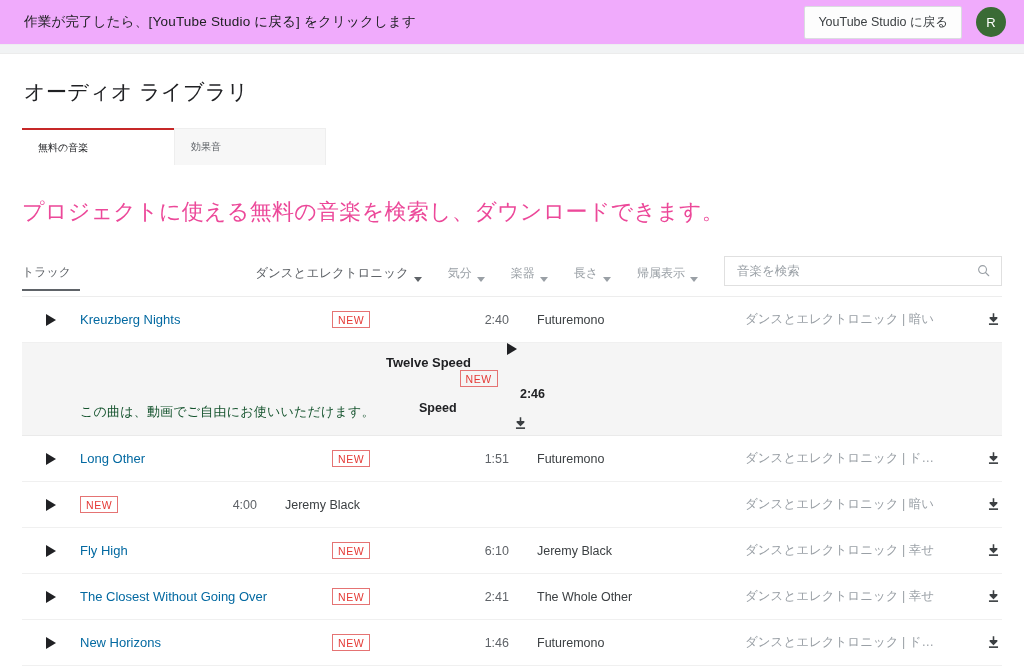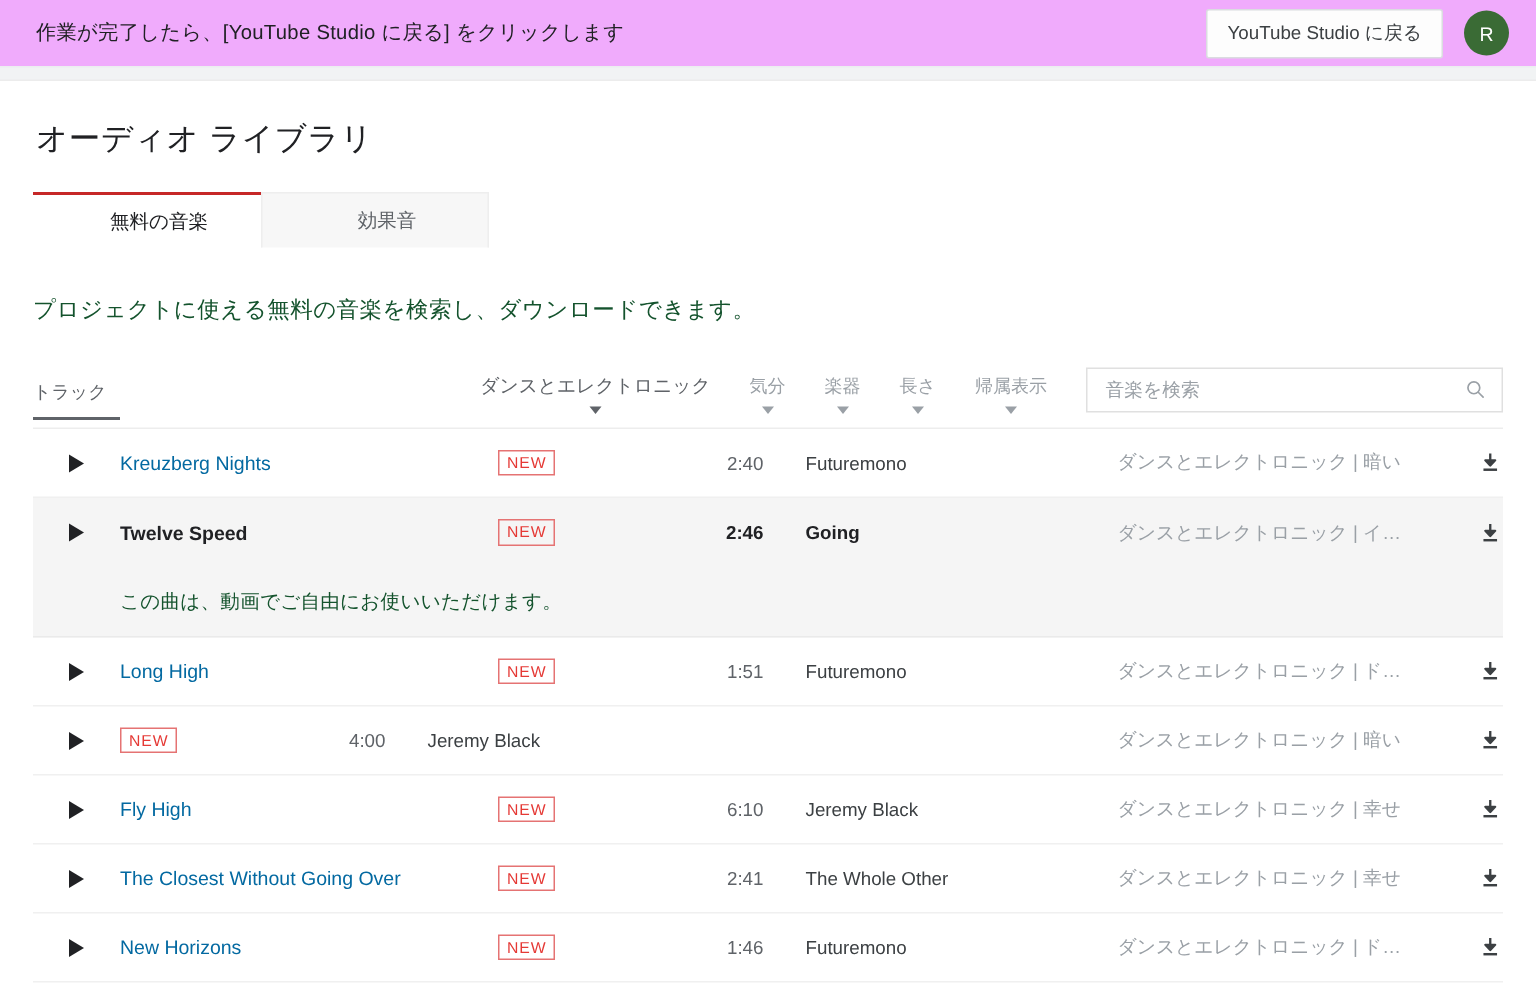--- a/index.html
+++ b/index.html
@@ -72,40 +72,39 @@
     display: flex;
     margin: 22px 0 0 22px;
     align-items: flex-end;
   }
   .tab {
     width: 152px;
     height: 37px;
     display: flex;
     align-items: center;
     padding-left: 16px;
-    font-size: 13px;
+    font-size: 10px;
     cursor: pointer;
     position: relative;
     background: #ffffff;
-    justify-content: center;
   }
   .tab .tlabel { color: #5f6368; }
   .tab.active { border-top: 2px solid #c62828; }
   .tab.active .tlabel { color: #202124; }
   .tab.inactive {
     background: #f7f7f7;
     border: 1px solid #eeeeee;
     border-bottom: none;
   }
 
   
   .subtitle {
     margin: 32px 0 0 22px;
-    font-size: 15px;
-    color: #14532d;
+    font-size: 22px;
+    color: #ec4899;
     font-weight: 400;
     letter-spacing: .3px;
   }
 
   
   .filterbar {
     margin: 30px 22px 0 22px;
     height: 40px;
     display: flex;
     align-items: center;
@@ -126,26 +125,25 @@
     display: flex;
     align-items: center;
     margin-left: auto;
     gap: 0;
     padding-bottom: 6px;
   }
   .filter {
     font-size: 12px;
     color: #9aa0a6;
     display: flex;
-    align-items: center;
+    align-items: flex-end;
     gap: 5px;
     cursor: pointer;
     white-space: nowrap;
     margin-right: 26px;
-    flex-direction: column;
   }
   .filter.genre { color: #5f6368; font-size: 12.5px; }
   .caret {
     width: 0; height: 0;
     border-left: 4px solid transparent;
     border-right: 4px solid transparent;
     border-top: 5px solid #9aa0a6;
     display: inline-block;
   }
   .filter.genre .caret { border-top-color: #5f6368; }
@@ -175,21 +173,21 @@
   .tracklist { margin: 0 22px; }
   .track-row {
     height: 46px;
     display: flex;
     align-items: center;
     border-bottom: 1px solid #f0f0f0;
     font-size: 13px;
     color: #3c4043;
   }
   .row-group.selected { background: #f5f5f5; }
-  .row-group.selected .track-row { border-bottom: none; }
+  .row-group.selected .track-row { border-bottom: none; flex-direction: column; }
   .row-group.selected .c-title,
   .row-group.selected .c-dur,
   .row-group.selected .c-artist { font-weight: bold; color: #202124; }
 
   .c-play {
     width: 58px;
     display: flex; align-items: center; justify-content: center;
     cursor: pointer;
   }
   .play-tri {
@@ -330,38 +328,38 @@
   </div>
 
   <div class="row-group selected">
     <div class="track-row">
       <div class="c-play">
           <span class="play-tri"></span>
         </div>
       <div class="c-title">Twelve Speed</div>
       <div class="c-badge"><span class="newbadge">NEW</span></div>
       <div class="c-dur">2:46</div>
-      <div class="c-artist">Going</div>
+      <div class="c-artist">Speed</div>
       <div class="c-genre">ダンスとエレクトロニック | イ…</div>
       <div class="c-dl">
         <svg class="dl-icon" viewBox="0 0 24 24">
           <path d="M12 3.2v9.1M12 14.6l-4.6-4.9h9.2z" fill="#3c4043" stroke="#3c4043" stroke-width="2.2" stroke-linejoin="round"></path>
           <rect x="5.6" y="17.4" width="12.8" height="2.3" fill="#3c4043"></rect>
         </svg>
       </div>
     </div>
     <div class="expanded-note">この曲は、動画でご自由にお使いいただけます。</div>
   </div>
 
   <div class="row-group">
     <div class="track-row">
       <div class="c-play">
           <span class="play-tri"></span>
         </div>
-      <div class="c-title">Long High</div>
+      <div class="c-title">Long Other</div>
       <div class="c-badge"><span class="newbadge">NEW</span></div>
       <div class="c-dur">1:51</div>
       <div class="c-artist">Futuremono</div>
       <div class="c-genre">ダンスとエレクトロニック | ド…</div>
       <div class="c-dl">
         <svg class="dl-icon" viewBox="0 0 24 24">
           <path d="M12 3.2v9.1M12 14.6l-4.6-4.9h9.2z" fill="#3c4043" stroke="#3c4043" stroke-width="2.2" stroke-linejoin="round"></path>
           <rect x="5.6" y="17.4" width="12.8" height="2.3" fill="#3c4043"></rect>
         </svg>
       </div>

